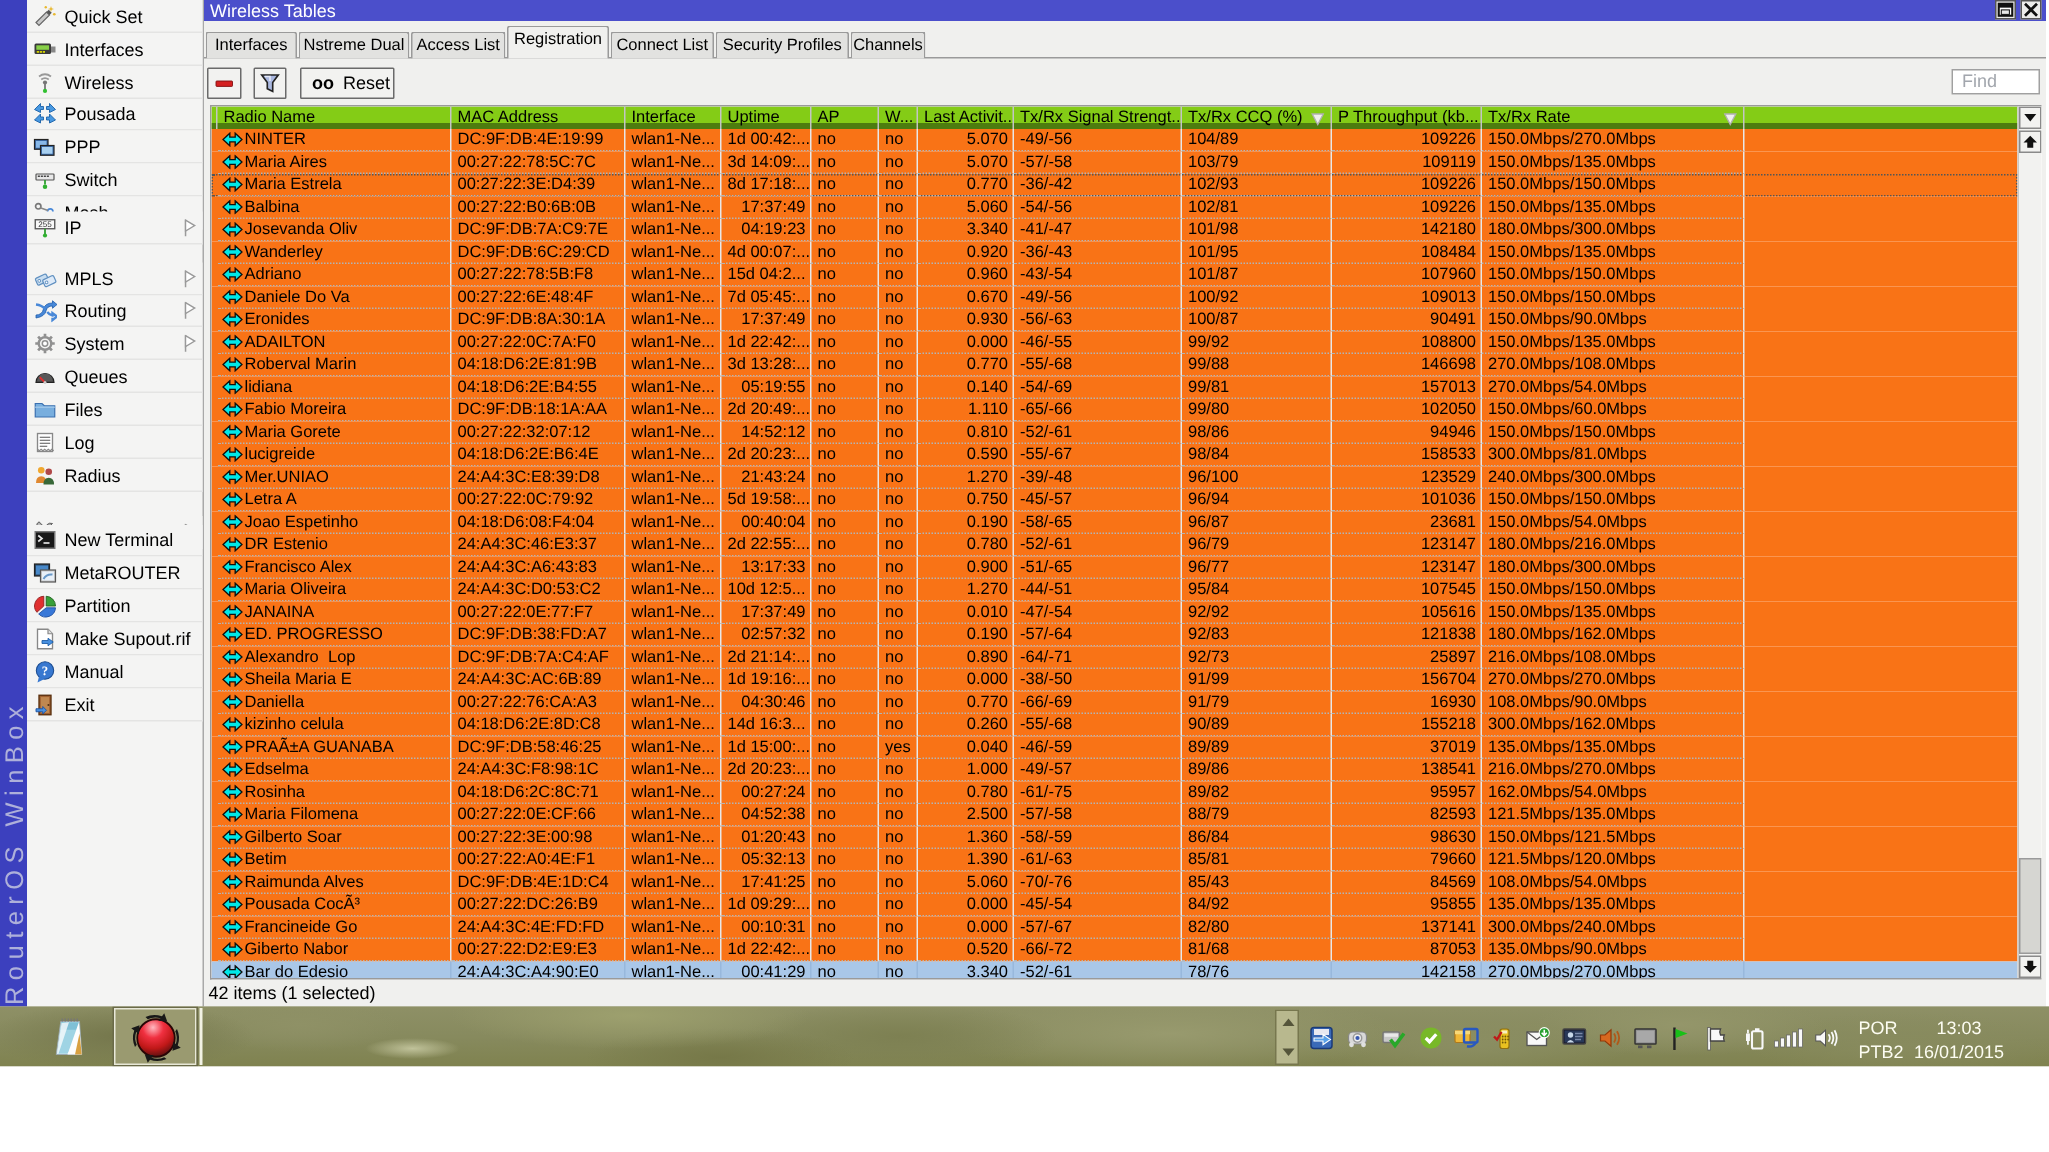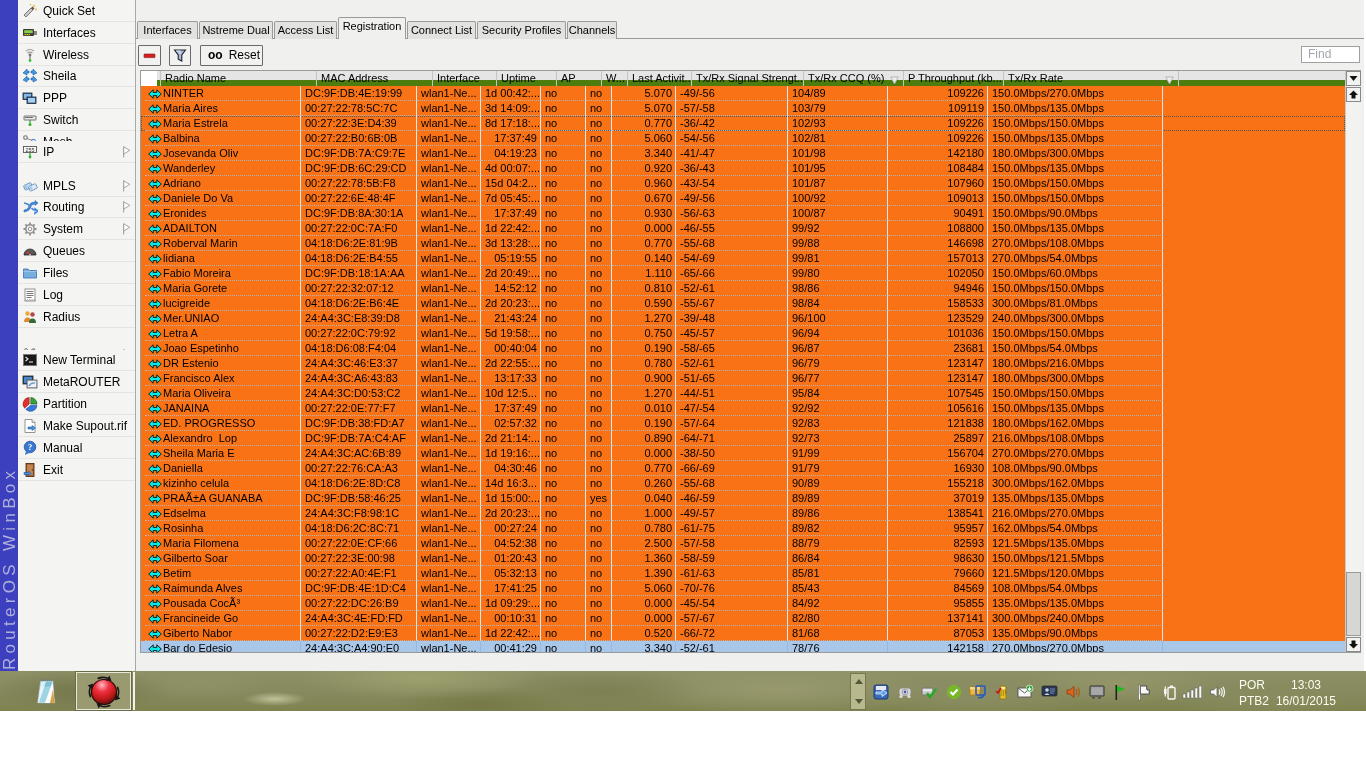--- a/index.html
+++ b/index.html
@@ -25,21 +25,21 @@
 .tab{position:absolute;top:21px;height:18px;background:#e2e2e0;border:1px solid #9a9a9a;border-bottom:none;
  border-radius:2px 2px 0 0;font-size:11px;text-align:center;line-height:17px;color:#000;white-space:nowrap;overflow:hidden}
 .tab.seltab{top:17px;height:22px;background:#f0f0ee;z-index:3}
 #tabline{position:absolute;left:0;top:38px;width:1228px;height:1px;background:#9a9a9a}
 
 .btn{position:absolute;top:45px;height:21px;background:#f2f2f0;border:1px solid #6a6a6a;border-radius:1px;white-space:nowrap}
 #findbox{position:absolute;left:1165px;top:46px;width:59px;height:17px;background:#fff;border:1px solid #a0a0a0;
  font-size:12px;color:#a2a6ad;padding-left:6px;line-height:15px}
 
 #tablewrap{position:absolute;left:4px;top:70px;width:1221px;height:583px;background:#fff;border:1px solid #9a9a9a;border-right:none;overflow:hidden}
-#thead{position:absolute;left:16px;top:0;width:1204px;height:15px;background:#e5e5e5;border-bottom:6px solid #4d7c0f}
+#thead{position:absolute;left:0;top:0;width:1204px;height:15px;background:#84cc16;border-bottom:4px solid #4d7c0f}
 .th{position:absolute;top:0;height:15px;font-size:11px;line-height:15px;color:#000;padding-left:4px;
  border-right:1px solid #c4c4c4;white-space:nowrap;overflow:hidden}
 #tbody{position:absolute;left:0;top:15px;width:1204px;height:567px}
 .tr{position:absolute;left:0;width:1204px;height:15px;background:#f97316}
 .tr.sel{background:#a9c7e8}
 .tr.focus{outline:1px dotted #555;outline-offset:-1px}
 .c{position:absolute;top:0;height:15px;font-size:11px;line-height:14px;color:#000;padding-left:4px;
  border-right:1px solid #e8e8e8;border-bottom:1px dotted #b4b4b4;white-space:nowrap;overflow:hidden}
 .tr.sel .c{border-right-color:#98b8dc;border-bottom-color:#a9c7e8}
 .c.r{text-align:right;padding-right:3px;padding-left:0}
@@ -139,21 +139,21 @@
         <span class="mic">
           <svg width="16" height="16" viewBox="0 0 16 16">
             <g fill="#4898e0" stroke="#1860a8" stroke-width="0.6">
               <path d="M1 5 L5 1 L5 3 L7 3 L7 5 L5 5 L5 7 Z"></path>
               <path d="M15 5 L11 1 L11 3 L9 3 L9 5 L11 5 L11 7 Z"></path>
               <path d="M1 12 L5 8 L5 10 L7 10 L7 12 L5 12 L5 14 Z"></path>
               <path d="M15 12 L11 8 L11 10 L9 10 L9 12 L11 12 L11 14 Z"></path>
             </g>
           </svg>
         </span>
-        <span class="mlb">Sheila</span>
+        <span class="mlb">Pousada</span>
       </div>
 <div class="mi" style="top:87px;height:22px">
         <span class="mic">
           <svg width="16" height="16" viewBox="0 0 16 16">
             <rect x="1" y="3" width="9" height="6.5" fill="#3a6aa8" stroke="#222" stroke-width="0.8"></rect>
             <rect x="2" y="4" width="7" height="4.5" fill="#88b8e8"></rect>
             <rect x="5" y="7" width="9" height="6.5" fill="#3a6aa8" stroke="#222" stroke-width="0.8"></rect>
             <rect x="6" y="8" width="7" height="4.5" fill="#a8d0f0"></rect>
           </svg>
         </span>
@@ -360,20 +360,31 @@
             <rect x="4" y="1.5" width="8" height="13" fill="#a06030" stroke="#5a3010" stroke-width="0.9"></rect>
             <rect x="5.2" y="2.7" width="5.6" height="10.6" fill="#c08850"></rect>
             <circle cx="10.3" cy="8" r="0.7" fill="#503010"></circle>
             <path d="M2 10.5 L6.5 10.5 L6.5 9 L9 11.5 L6.5 14 L6.5 12.5 L2 12.5 Z" fill="#4890e0" stroke="#1c50a0" stroke-width="0.6"></path>
           </svg>
         </span>
         <span class="mlb">Exit</span>
       </div>
  </div>
  <div id="win">
+  <div id="titlebar">
+        <span class="t">Wireless Tables</span>
+   <span class="wbtn" style="left:1194px"><svg width="12" height="11" viewBox="0 0 12 11">
+            <rect x="1.5" y="1.5" width="9" height="8" fill="#fff" stroke="#111" stroke-width="1.4"></rect>
+            <rect x="1.5" y="1.5" width="9" height="2.6" fill="#111"></rect>
+            <rect x="3.2" y="5.6" width="5.4" height="3" fill="#e8e8e8" stroke="#111" stroke-width="0.7"></rect>
+          </svg></span>
+   <span class="wbtn" style="left:1211px"><svg width="12" height="11" viewBox="0 0 12 11">
+            <path d="M2 1.5 L10 9.5 M10 1.5 L2 9.5" stroke="#111" stroke-width="1.8"></path>
+          </svg></span>
+  </div>
   <div id="tabline"></div>
 <div class="tab" style="left:1px;width:61px">Interfaces</div>
 <div class="tab" style="left:63px;width:74px">Nstreme Dual</div>
 <div class="tab" style="left:138px;width:63px">Access List</div>
 <div class="tab seltab" style="left:202px;width:68px">Registration</div>
 <div class="tab" style="left:271px;width:69px">Connect List</div>
 <div class="tab" style="left:341px;width:89px">Security Profiles</div>
 <div class="tab" style="left:431px;width:50px">Channels</div>
   <div class="btn" style="left:2px;width:23px"><svg width="21" height="19" viewBox="0 0 21 19">
           <rect x="5" y="8" width="11" height="3.6" rx="0.5" fill="#d42020" stroke="#801010" stroke-width="0.6"></rect>
@@ -988,20 +999,21 @@
             </svg>
           </div>
     <div id="sbthumb"></div>
     <div class="sbtn" style="top:566px">
             <svg width="13" height="13" viewBox="0 0 13 13">
               <path d="M6.5 10.5 L2 6 L4.5 6 L4.5 2.5 L8.5 2.5 L8.5 6 L11 6 Z" fill="#101010"></path>
             </svg>
           </div>
    </div>
   </div>
+  <div id="statusbar">42 items (1 selected)</div>
  </div>
  <div id="rightedge"></div>
  <div id="taskbar">
   <div class="bgfx"></div>
   <div id="notepad"><svg width="21" height="30" viewBox="0 0 21 30">
    <path d="M4.5 4 L17 4 L18.5 26 L1.5 26 Z" fill="#f2f8fa" stroke="#98a8b0" stroke-width="0.6"></path>
    <path d="M4.8 4.5 L16.6 4.5 L17.3 15 L9 25.5 L2.2 25.5 Z" fill="#9fd4e4"></path>
    <path d="M4.8 4.5 L16.6 4.5 L17 9.5 L4.4 9.5 Z" fill="#7fc0d6"></path>
    <path d="M5 5 L10 4.5 L3 25.5 L2.2 25.5 Z" fill="#ffffff" opacity="0.75"></path>
    <path d="M16.6 4.5 L18.5 26 L9 26 Z" fill="#fdfdfd"></path>

